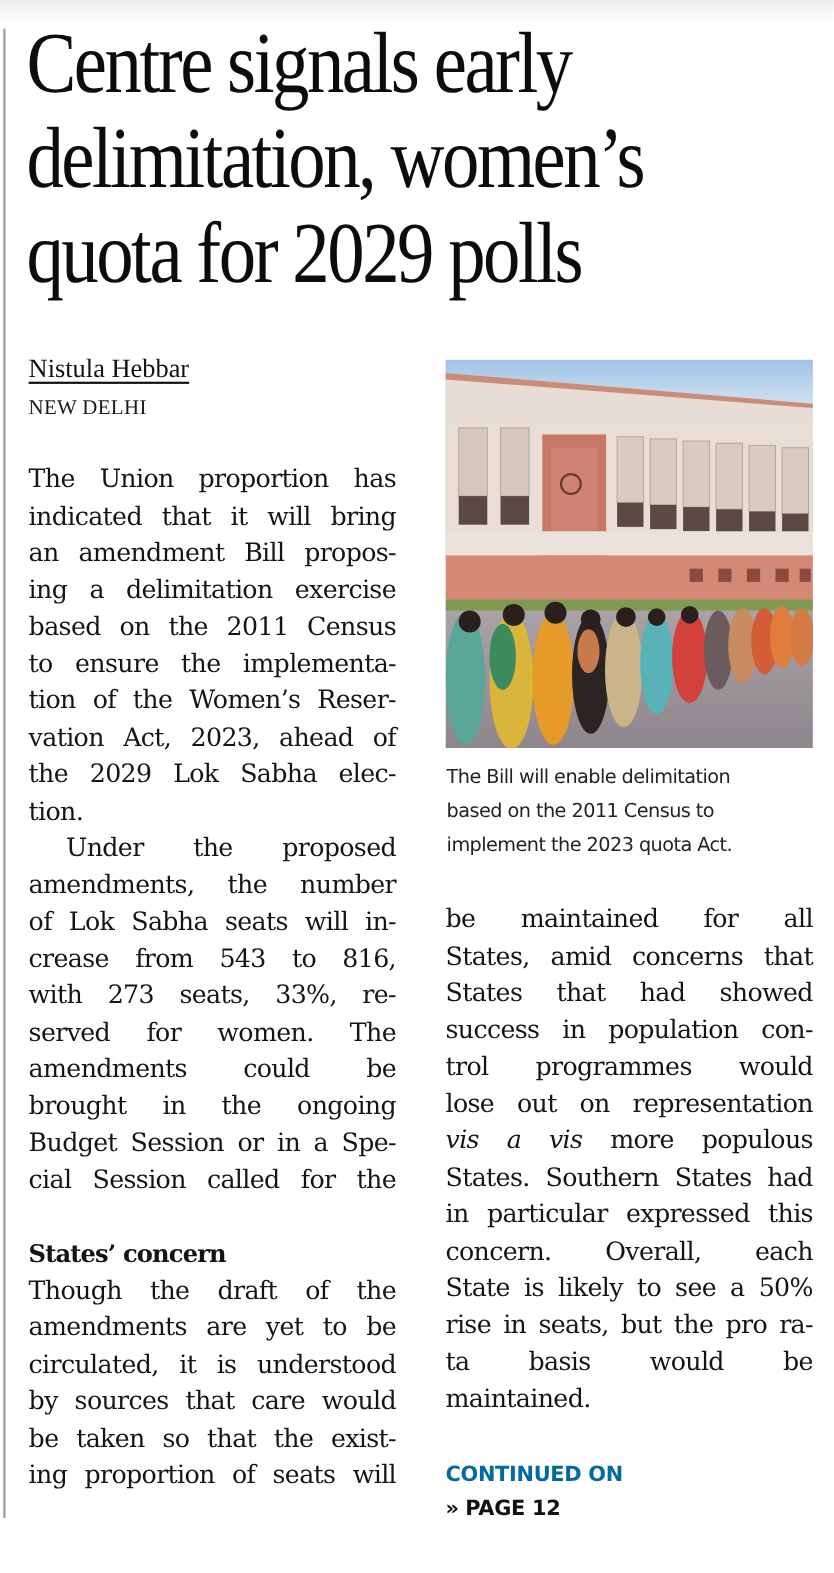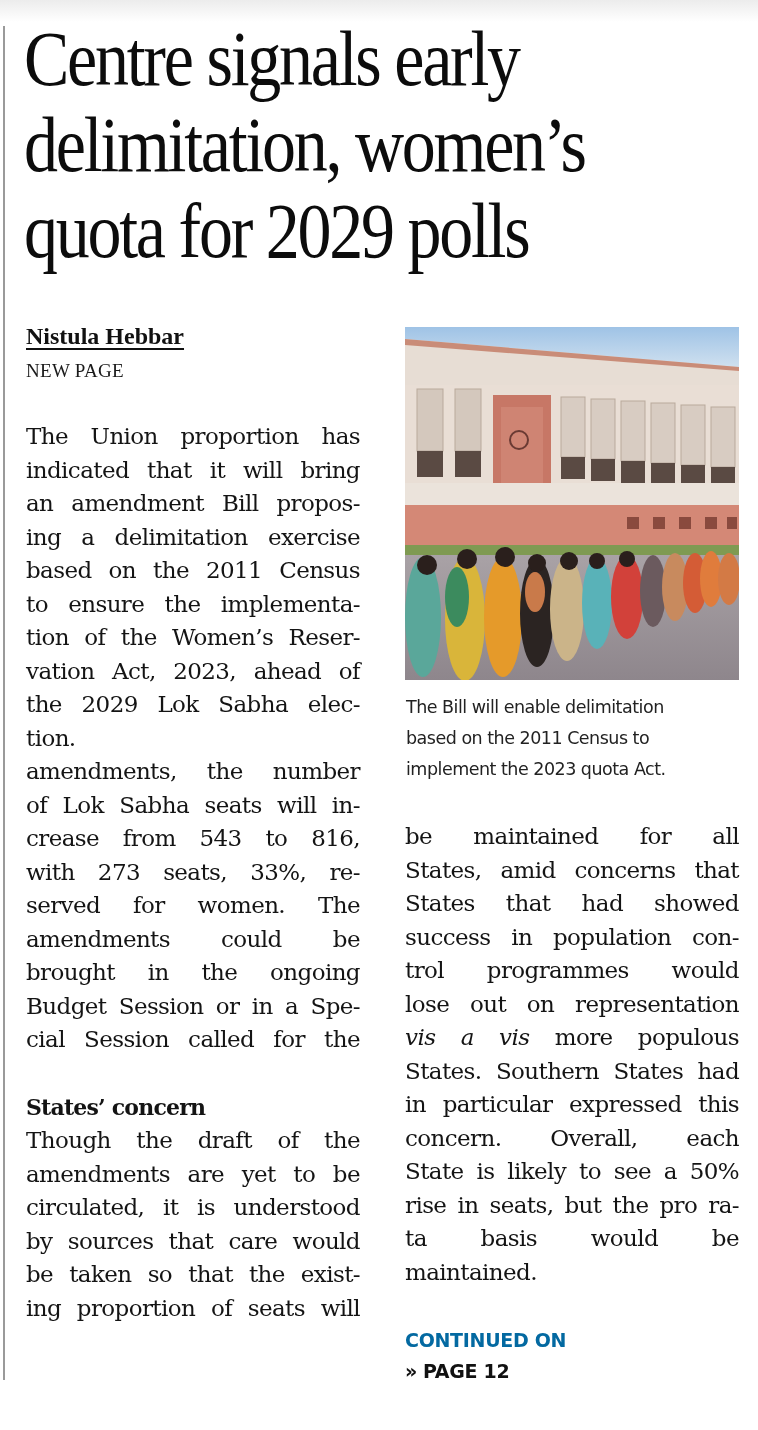--- a/index.html
+++ b/index.html
@@ -39,21 +39,21 @@
       width: 850px;
       font-weight: normal;
       color: #0c0c0c;
     }
     .headline span { display: block; white-space: nowrap; }
 
     .byline {
       position: absolute;
       left: 26px; top: 320px;
       font-family: "Liberation Serif", serif;
-      font-weight: bold;
+      font-weight: normal;
       font-size: 24px;
       line-height: 32px;
       text-decoration: underline;
       text-underline-offset: 4px;
       text-decoration-thickness: 2px;
       color: #111;
     }
     .dateline {
       position: absolute;
       left: 26px; top: 358px;
@@ -138,21 +138,21 @@
 <div class="top-fade"></div>
 <div class="left-rule"></div>
 
 <h1 class="headline">
   <span>Centre signals early</span>
   <span>delimitation, women’s</span>
   <span>quota for 2029 polls</span>
 </h1>
 
 <div class="byline">Nistula Hebbar</div>
-<div class="dateline">NEW PAGE</div>
+<div class="dateline">NEW DELHI</div>
 
 <div class="photo">
   <svg width="334" height="353" viewBox="0 0 334 353">
     <defs>
       <linearGradient id="sky" x1="0" y1="0" x2="0" y2="1">
         <stop offset="0" stop-color="#9fc3e6"></stop>
         <stop offset="1" stop-color="#cfe0ef"></stop>
       </linearGradient>
       <linearGradient id="ground" x1="0" y1="0" x2="0" y2="1">
         <stop offset="0" stop-color="#a9a2a6"></stop>
@@ -250,20 +250,21 @@
     <span class="line">an amendment Bill propos-</span>
     <span class="line">ing a delimitation exercise</span>
     <span class="line">based on the 2011 Census</span>
     <span class="line">to ensure the implementa-</span>
     <span class="line">tion of the Women’s Reser-</span>
     <span class="line">vation Act, 2023, ahead of</span>
     <span class="line">the 2029 Lok Sabha elec-</span>
     <span class="line last">tion.</span>
   </p>
   <p>
+    <span class="line indent-line">Under the proposed</span>
     <span class="line">amendments, the number</span>
     <span class="line">of Lok Sabha seats will in-</span>
     <span class="line">crease from 543 to 816,</span>
     <span class="line">with 273 seats, 33%, re-</span>
     <span class="line">served for women. The</span>
     <span class="line">amendments could be</span>
     <span class="line">brought in the ongoing</span>
     <span class="line">Budget Session or in a Spe-</span>
     <span class="line">cial Session called for the</span>
   </p>

